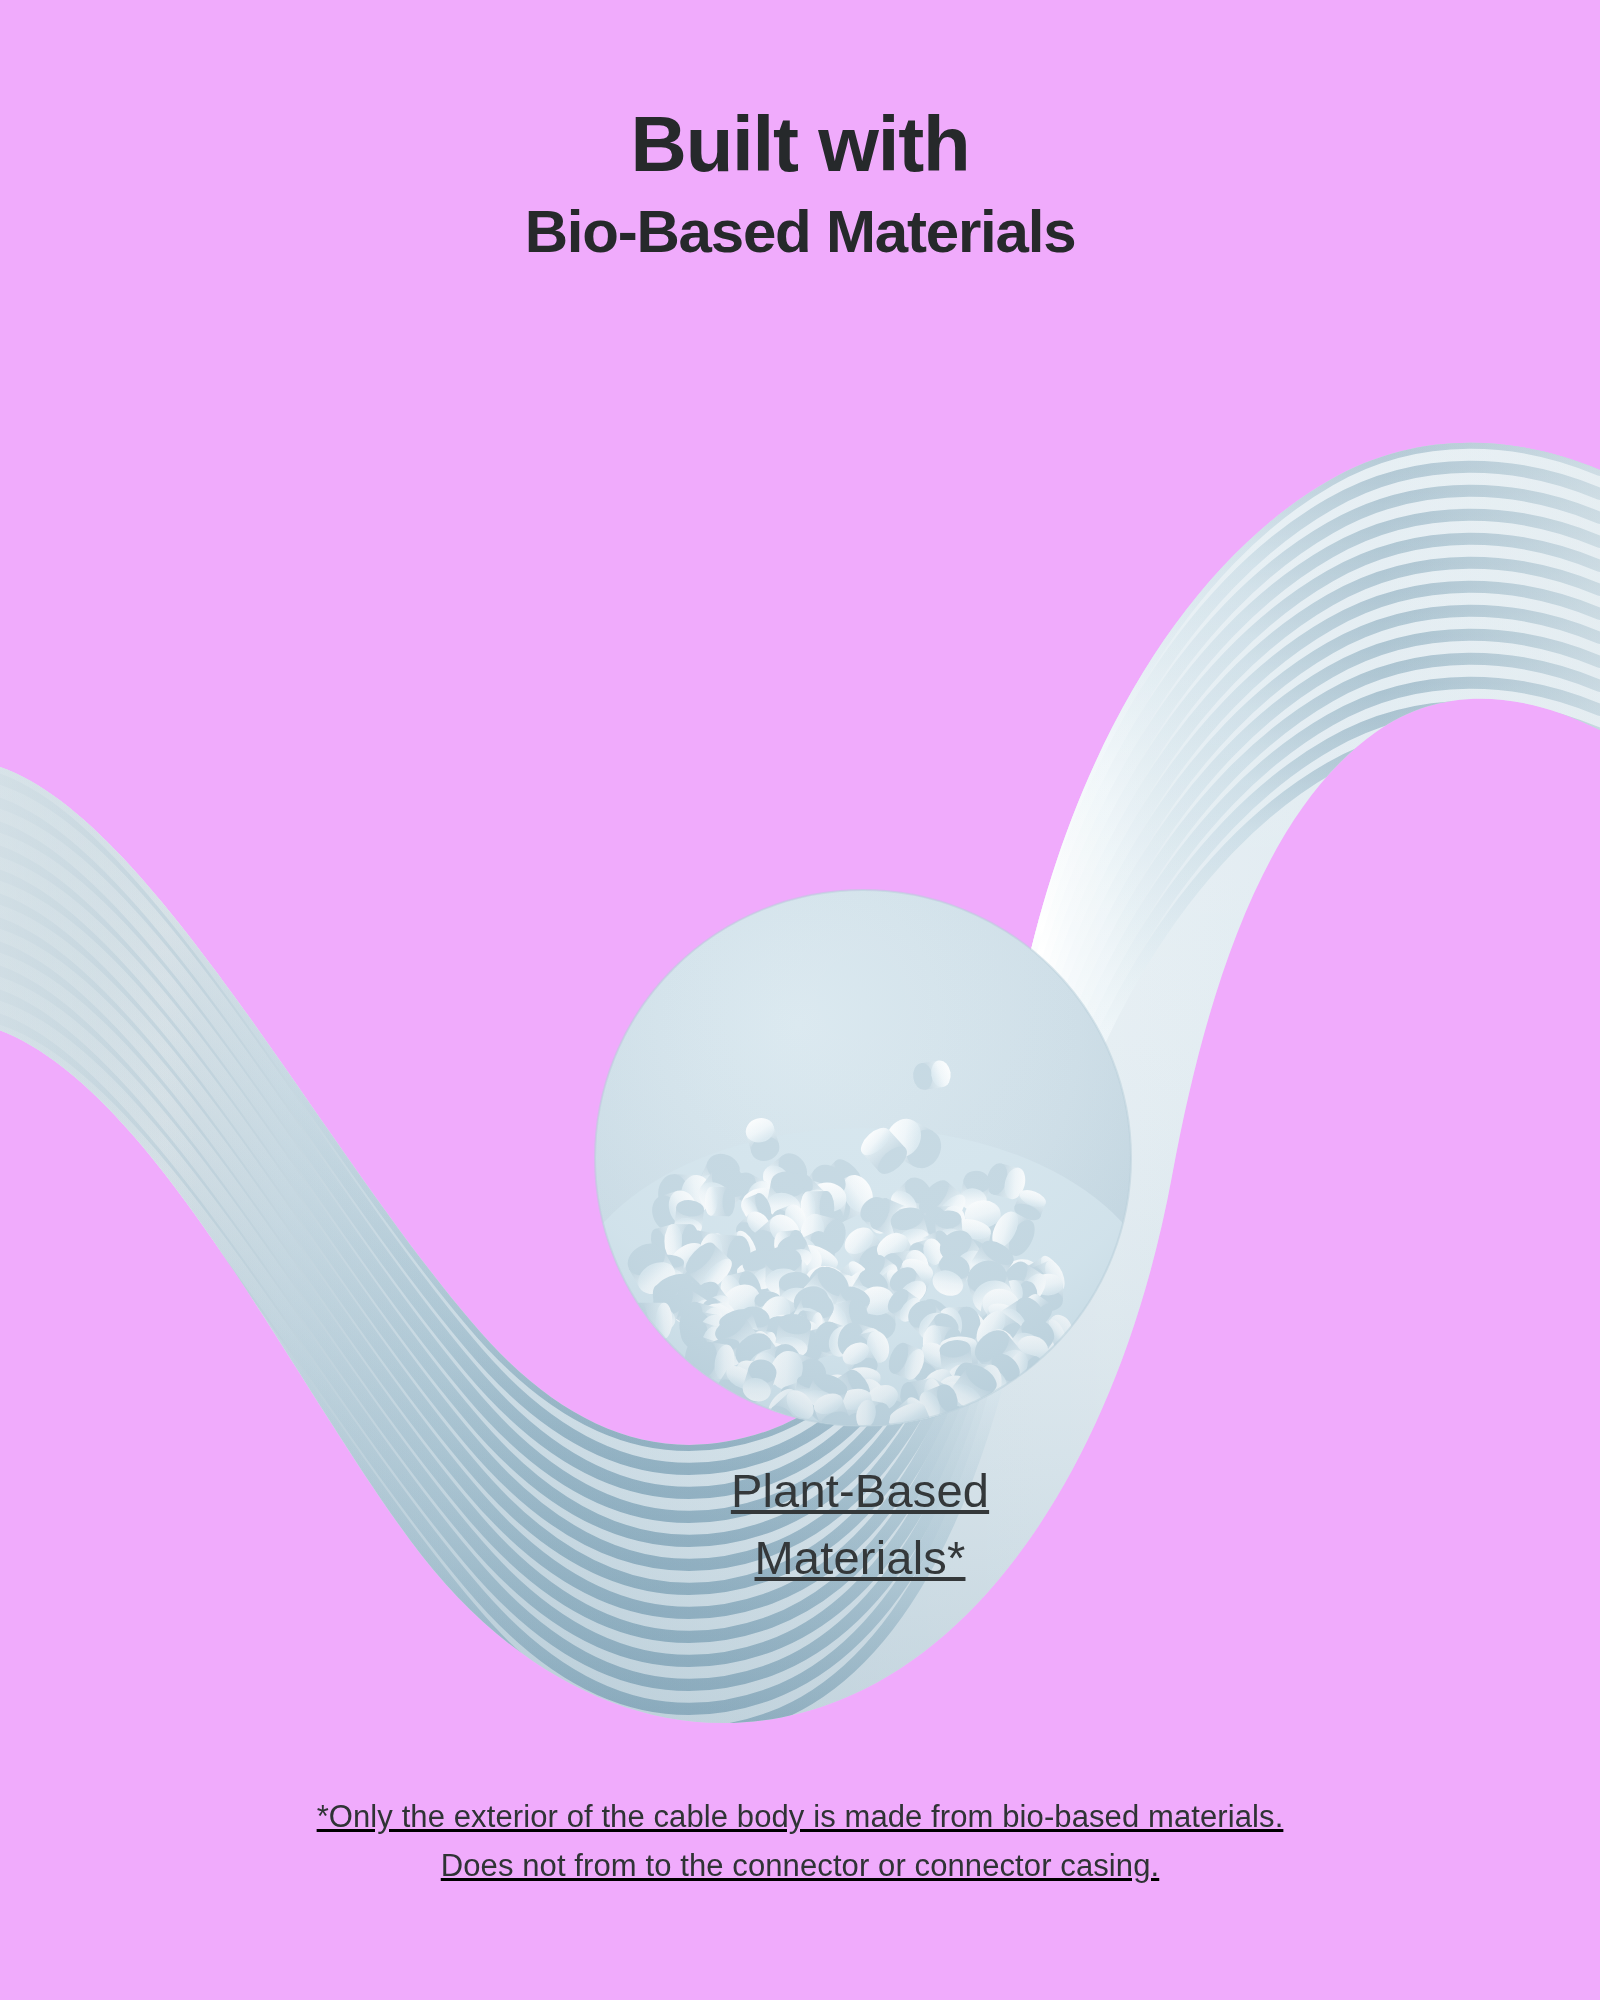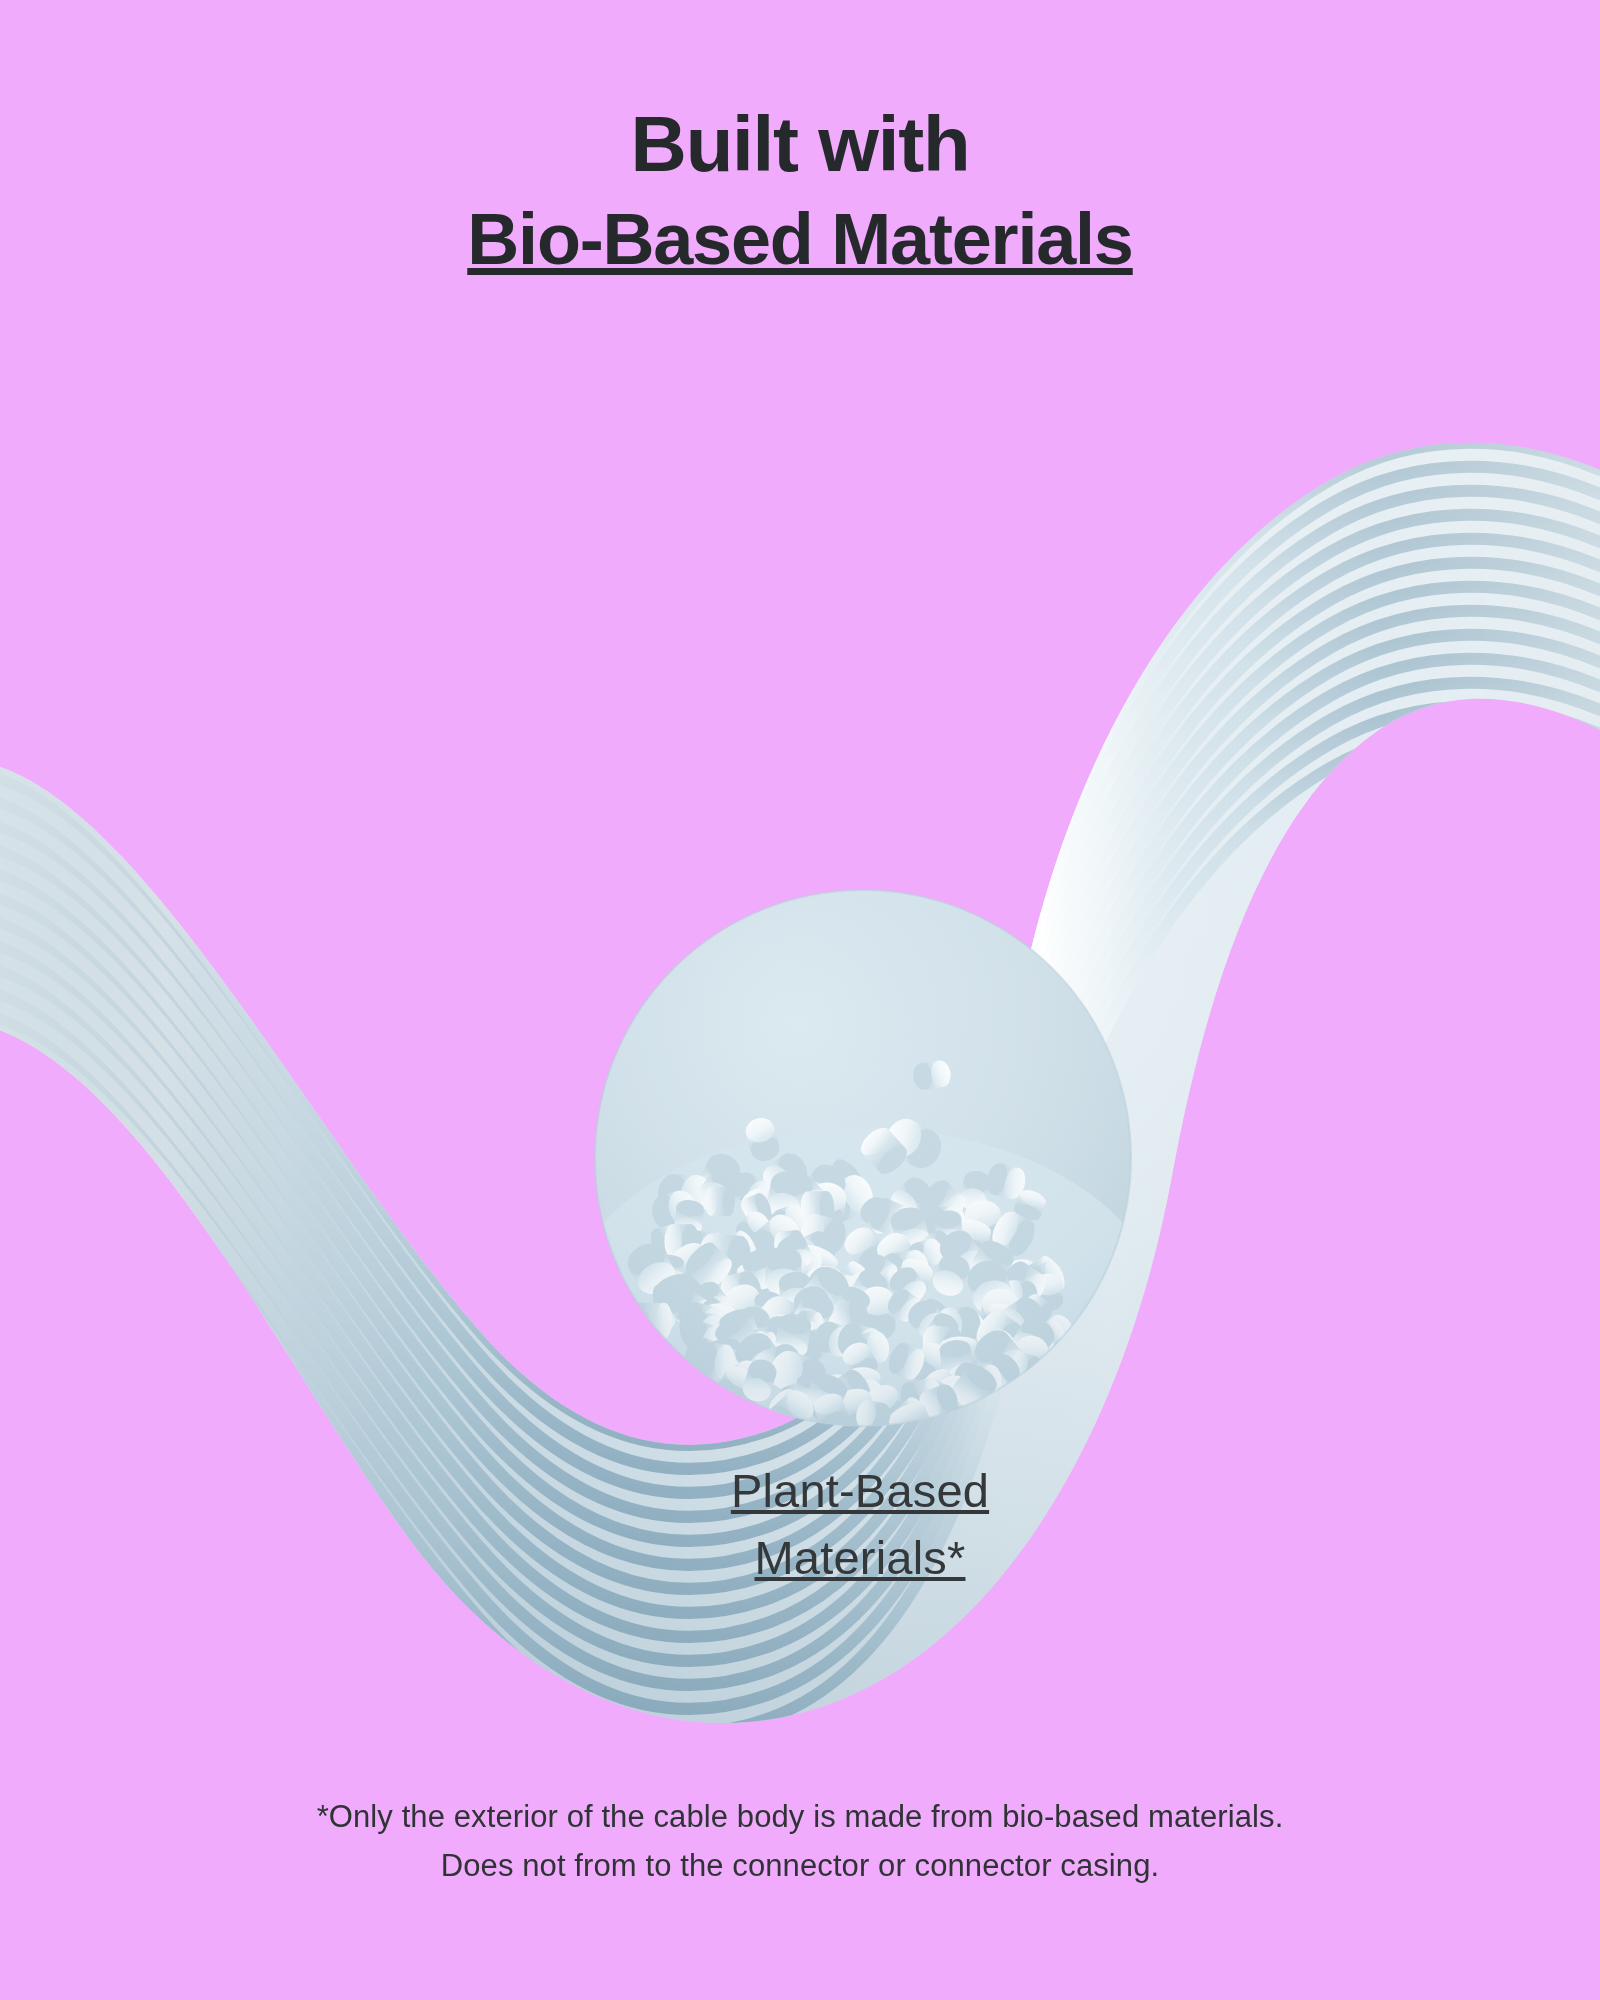--- a/index.html
+++ b/index.html
@@ -35,22 +35,21 @@
   .headline-line {
     display: block;
     font-family: "Liberation Sans", sans-serif;
     font-weight: bold;
     color: #26292b;
     font-size: 78px;
     line-height: 1.25;
     letter-spacing: -1.2px;
   }
   .headline-line.l2 {
-    font-size: 72px;
-    text-decoration: underline;
+    font-size: 60px;
   }
 
   
   .stage {
     position: absolute;
     left: 0;
     top: 0;
     width: 1600px;
     height: 2000px;
     z-index: 10;
@@ -90,20 +89,21 @@
   }
 
   
   .footnote {
     position: absolute;
     top: 1793px;
     left: 0;
     width: 1600px;
     text-align: center;
     z-index: 50;
+    text-decoration: underline;
   }
   .footnote-line {
     display: block;
     font-family: "Liberation Sans", sans-serif;
     font-weight: normal;
     color: #2f3335;
     font-size: 31px;
     line-height: 1.58;
     letter-spacing: 0.1px;
   }

